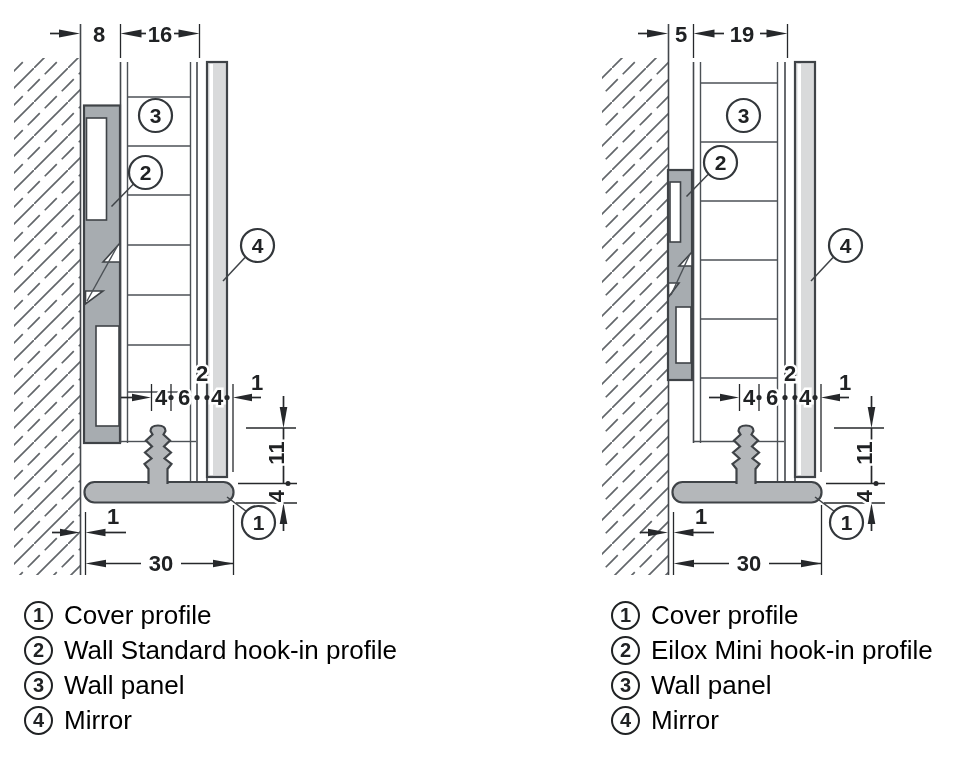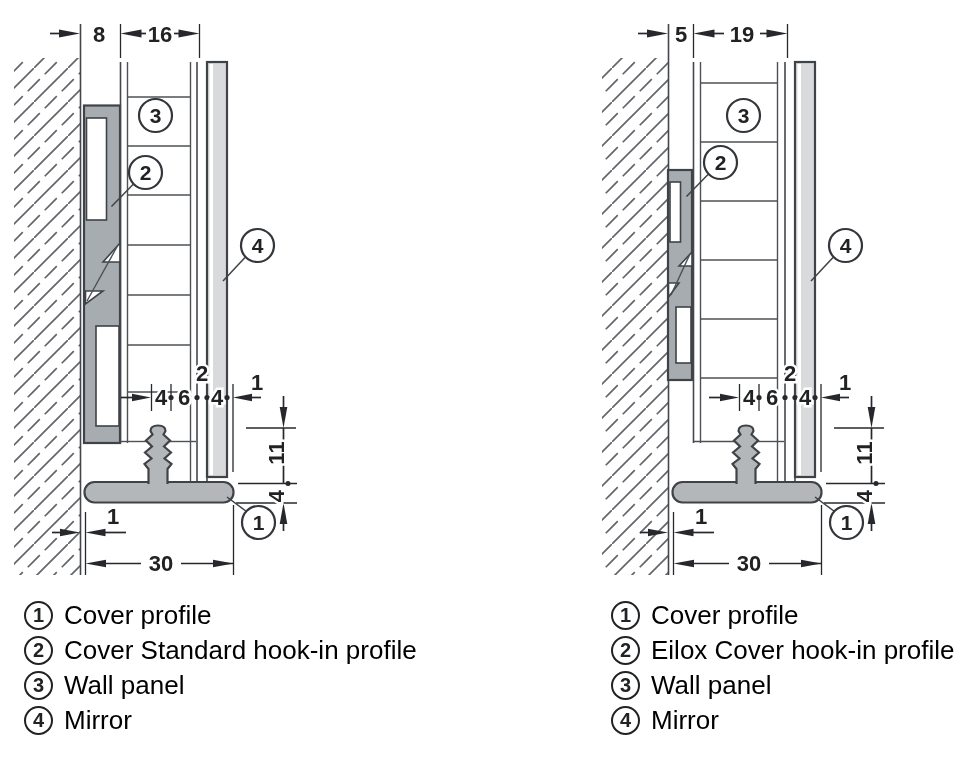--- a/index.html
+++ b/index.html
@@ -286,40 +286,40 @@
   </g>
 </svg>
 
   <div class="legend legend-left">
     <div class="legend-row">
       <span class="lnum">1</span>
       <span class="llabel">Cover profile</span>
     </div>
     <div class="legend-row">
       <span class="lnum">2</span>
-      <span class="llabel">Cover Standard hook-in profile</span>
+      <span class="llabel">Wall Standard hook-in profile</span>
     </div>
     <div class="legend-row">
       <span class="lnum">3</span>
       <span class="llabel">Wall panel</span>
     </div>
     <div class="legend-row">
       <span class="lnum">4</span>
       <span class="llabel">Mirror</span>
     </div>
   </div>
 
   <div class="legend legend-right">
     <div class="legend-row">
       <span class="lnum">1</span>
       <span class="llabel">Cover profile</span>
     </div>
     <div class="legend-row">
       <span class="lnum">2</span>
-      <span class="llabel">Eilox Cover hook-in profile</span>
+      <span class="llabel">Eilox Mini hook-in profile</span>
     </div>
     <div class="legend-row">
       <span class="lnum">3</span>
       <span class="llabel">Wall panel</span>
     </div>
     <div class="legend-row">
       <span class="lnum">4</span>
       <span class="llabel">Mirror</span>
     </div>
   </div>

